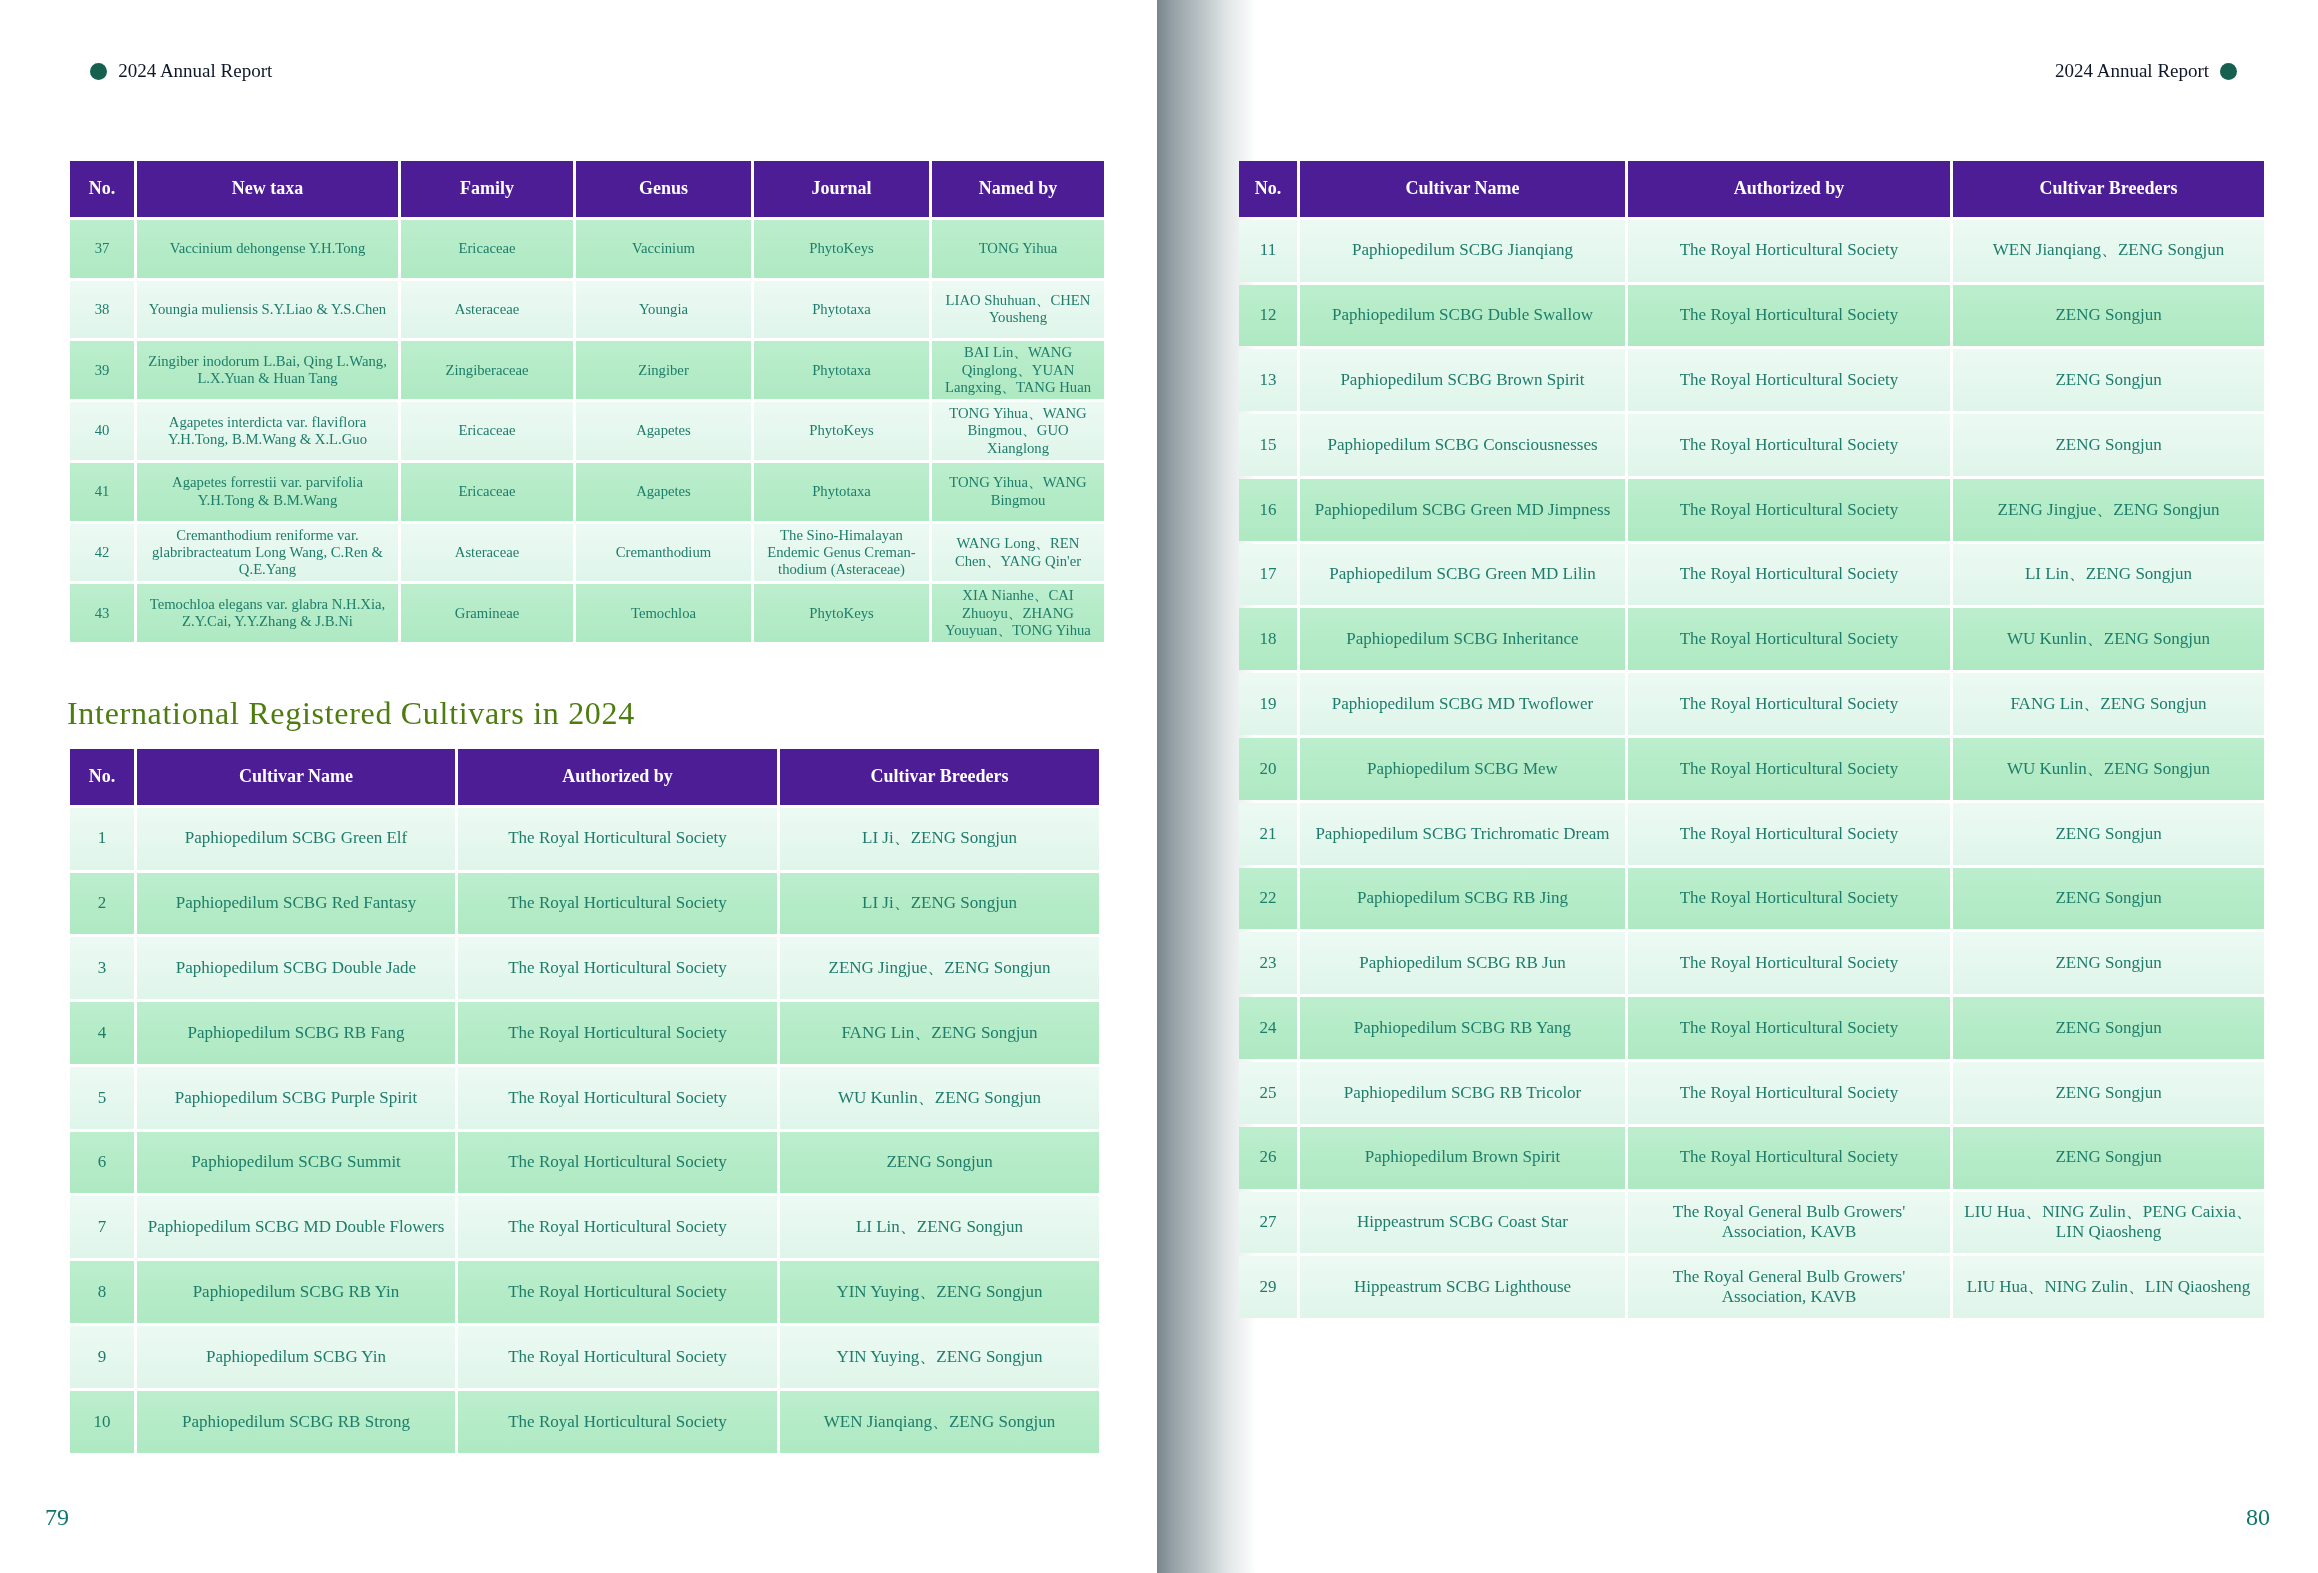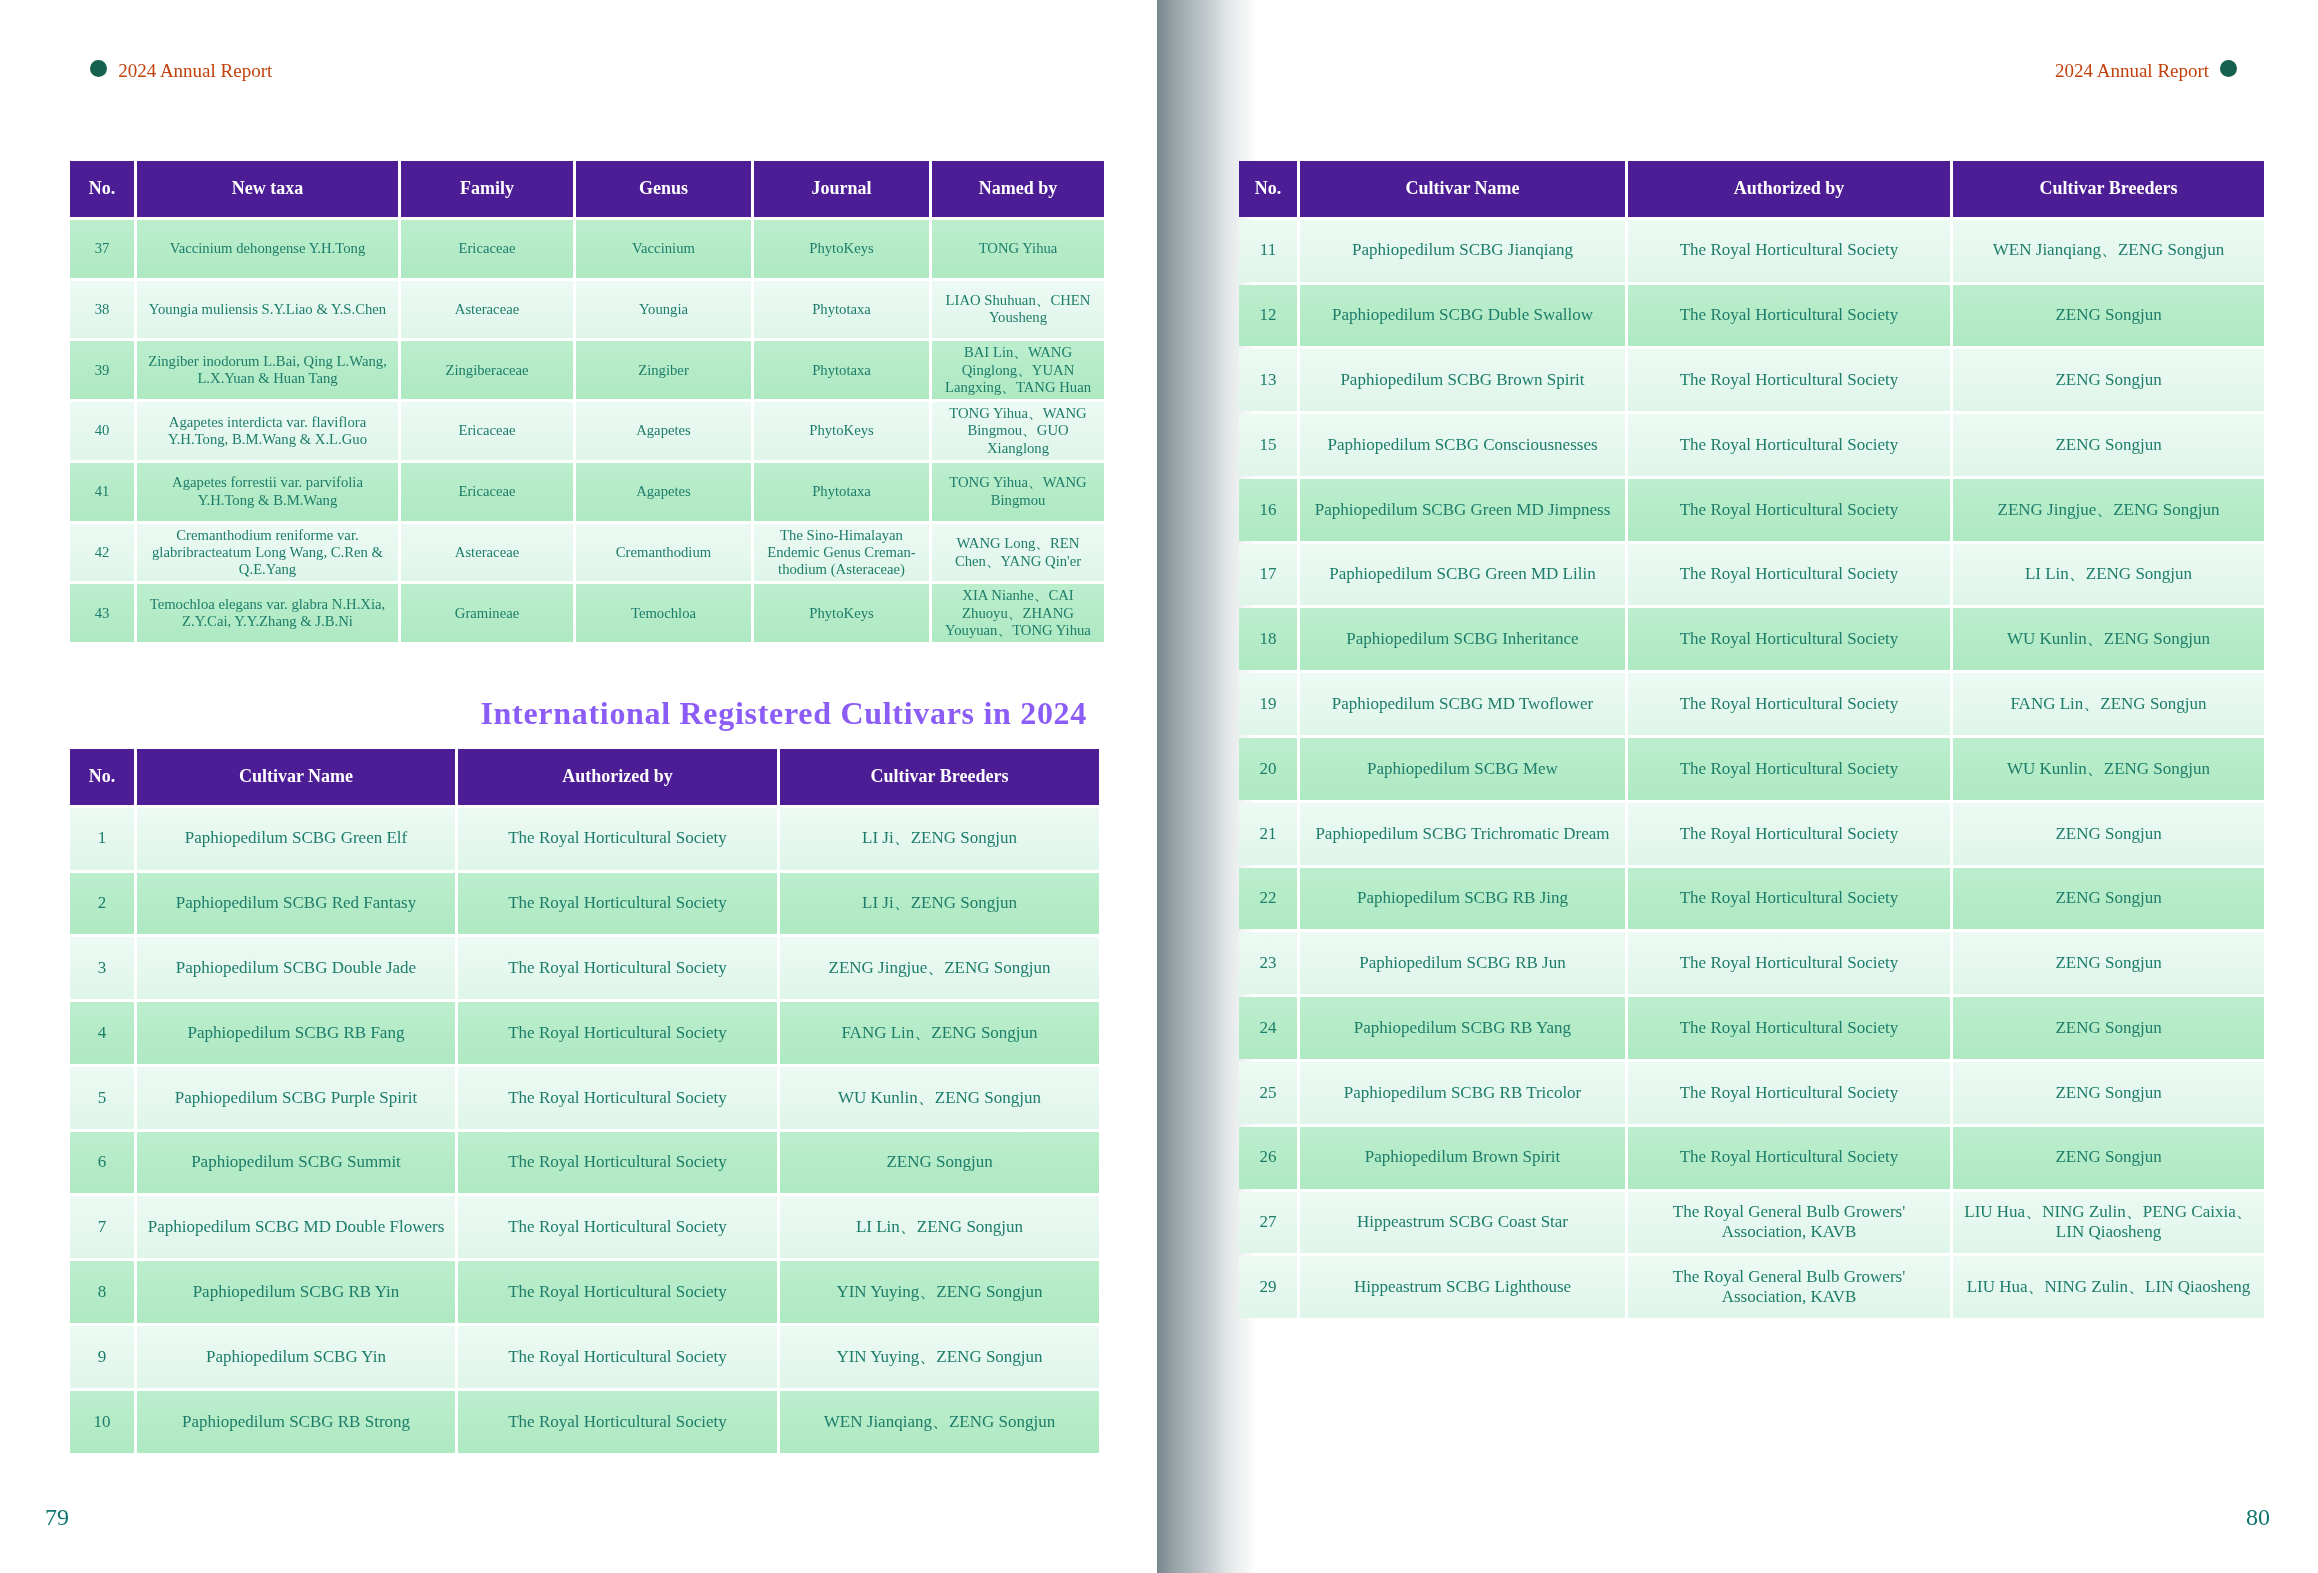--- a/index.html
+++ b/index.html
@@ -4,21 +4,21 @@
 <style>
   html,body{margin:0;padding:0;}
   body{
     width:2319px;height:1574px;position:relative;background:#ffffff;
     font-family:"Liberation Serif","DejaVu Serif","DejaVu Sans",serif;
     overflow:hidden;
   }
   .abs{position:absolute;}
 
   
-  .running-header{display:flex;align-items:flex-start;gap:11.2px;color:#c2410c;font-size:19px;}
+  .running-header{display:flex;align-items:center;gap:11.2px;color:#0f172a;font-size:19px;}
   .dot{width:17px;height:17px;border-radius:50%;background:#15604e;display:inline-block;}
 
   
   .spine{
     left:1157px;top:0;width:100px;height:1574px;
     background:linear-gradient(to right,#78878d 0%,#98a4a8 18%,#bcc4c7 45%,#e4e8e9 72%,#ffffff 100%);
   }
 
   
   table{border-collapse:separate;border-spacing:3.5px;table-layout:fixed;width:100%;}
@@ -30,22 +30,22 @@
     text-align:center;vertical-align:middle;color:#1d7d6a;
     padding:1.4px 7px;word-wrap:break-word;
   }
   tr.dark td{background:linear-gradient(180deg,#bceecd 0%,#aee9c2 100%);}
   tr.light td{background:linear-gradient(180deg,#ecfaf3 0%,#dff5ea 100%);}
 
   .taxa-table td{font-size:14.7px;height:55px;line-height:1.18;margin-left:32px;}
   .cult-table td{font-size:17px;height:59px;line-height:1.2;}
 
   .section-title{
-    left:67px;top:695px;width:1020px;text-align:right;
-    font-size:32px;font-weight:bold;color:#8b5cf6;letter-spacing:0.7px;
+    left:67px;top:695px;width:1020px;text-align:left;
+    font-size:32px;font-weight:normal;color:#4d7c0f;letter-spacing:0.7px;
   }
   .page-number{font-size:24px;color:#0f766e;}
 </style>
 </head>
 <body>
 
 <div class="abs running-header" style="left:90px;top:60px;">
   <span class="dot"></span>
   <span>2024 Annual Report</span>
 </div>

